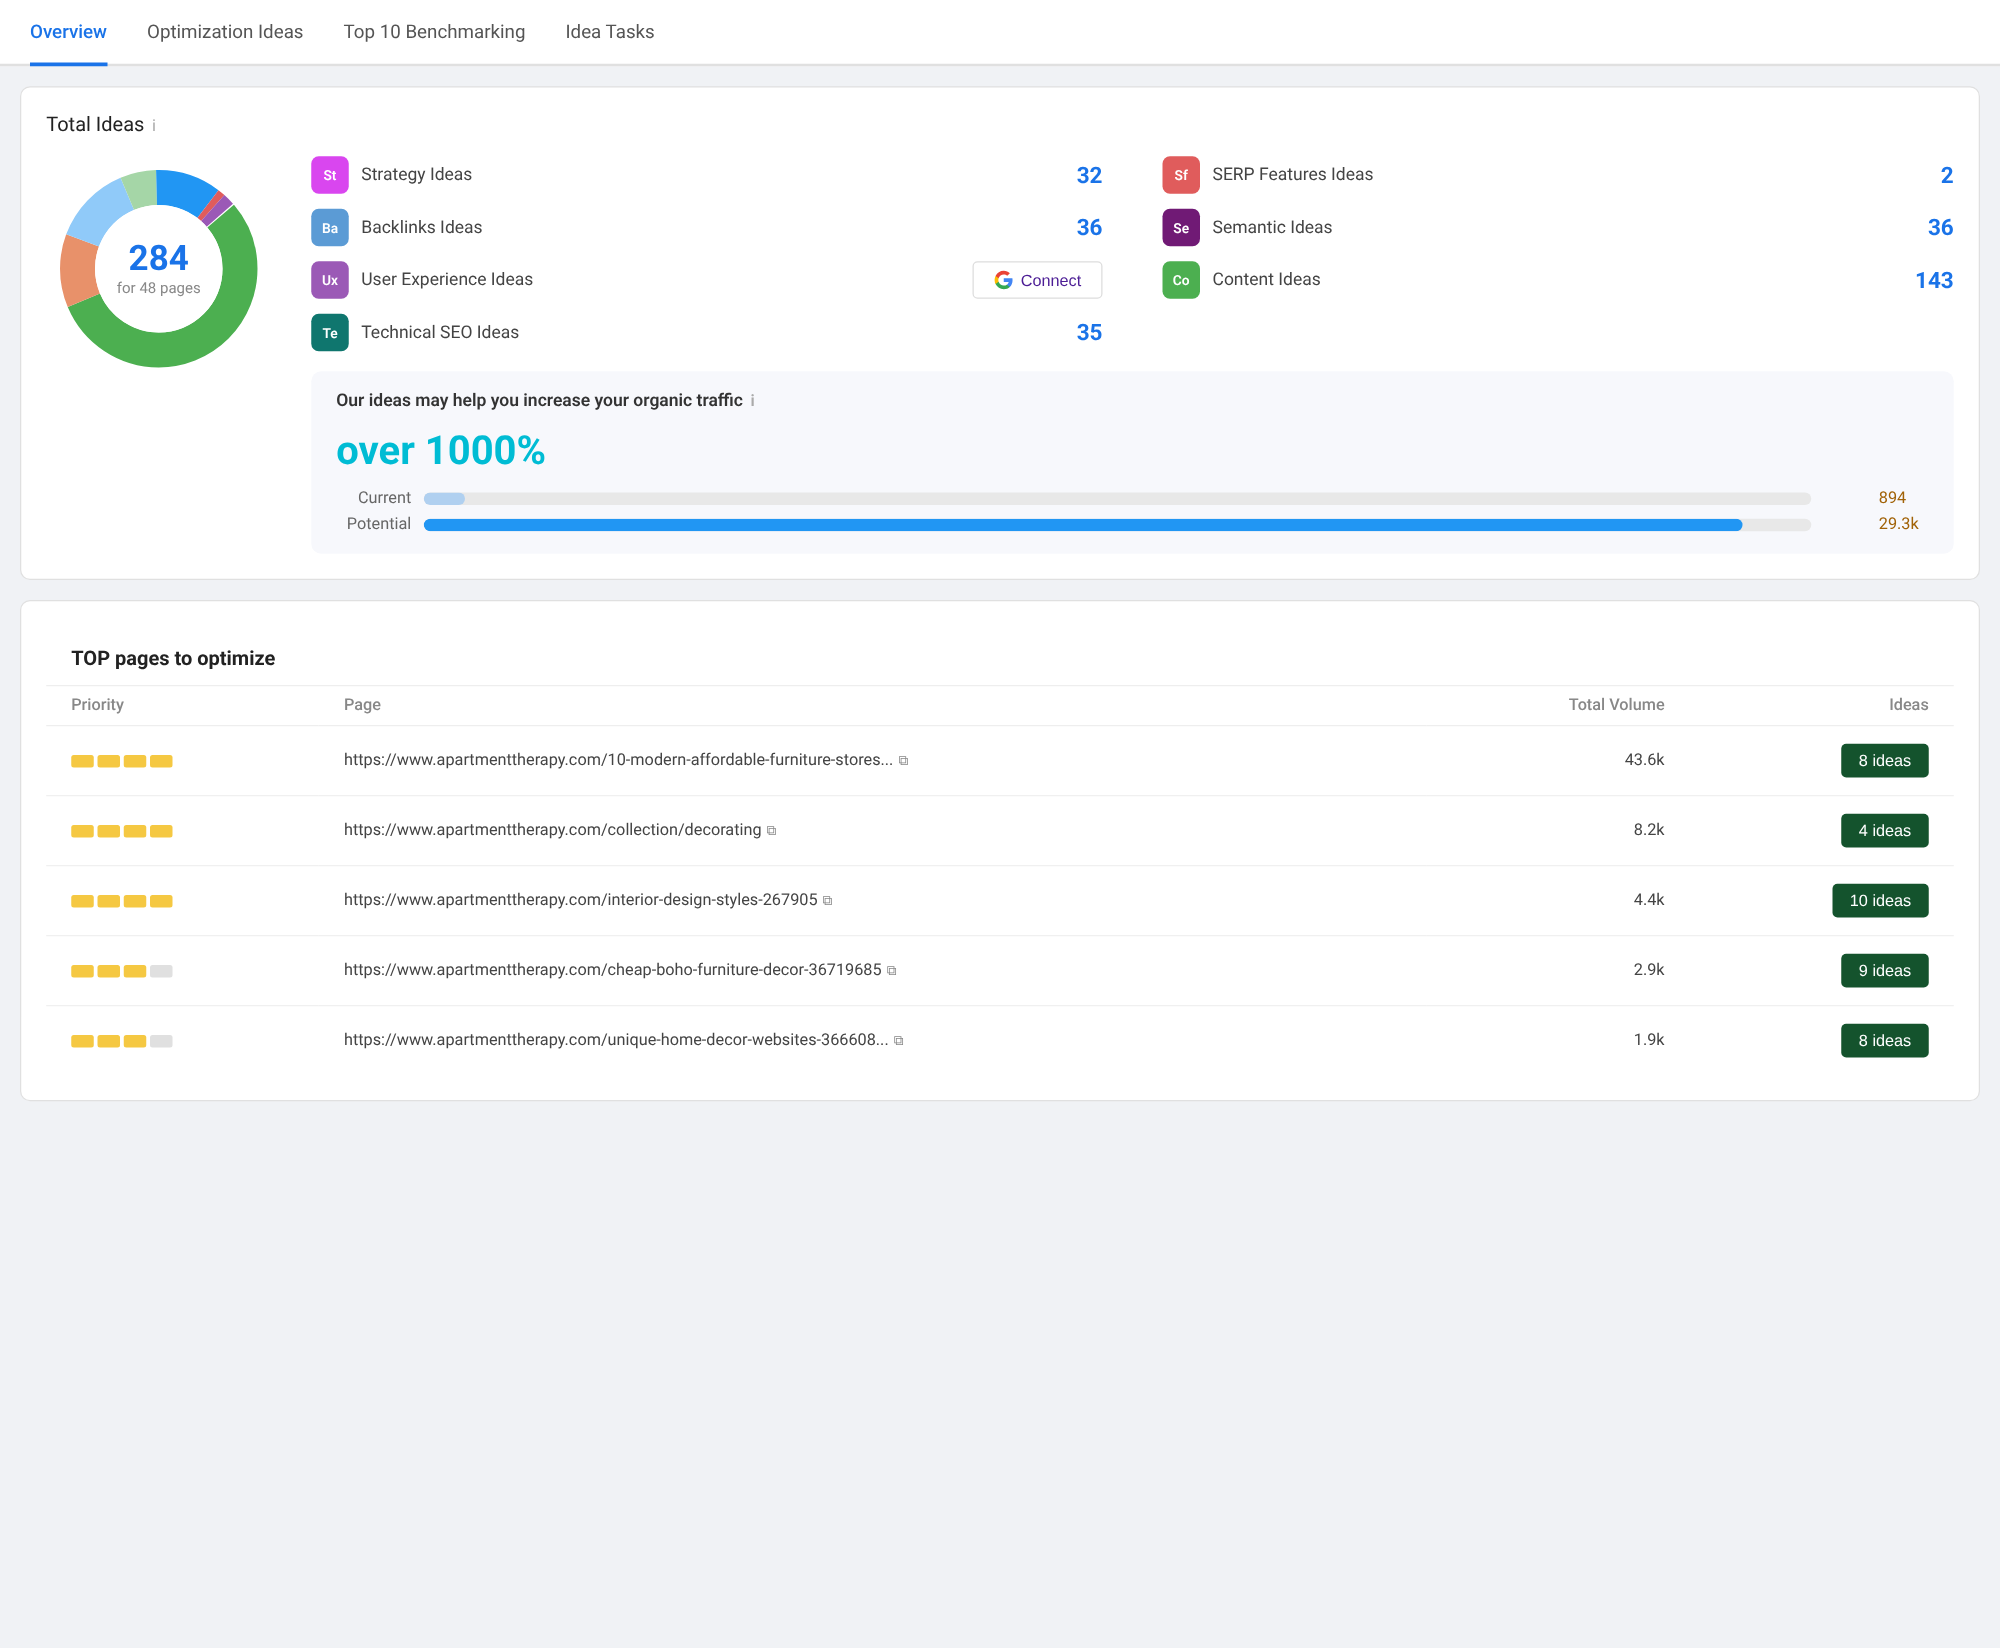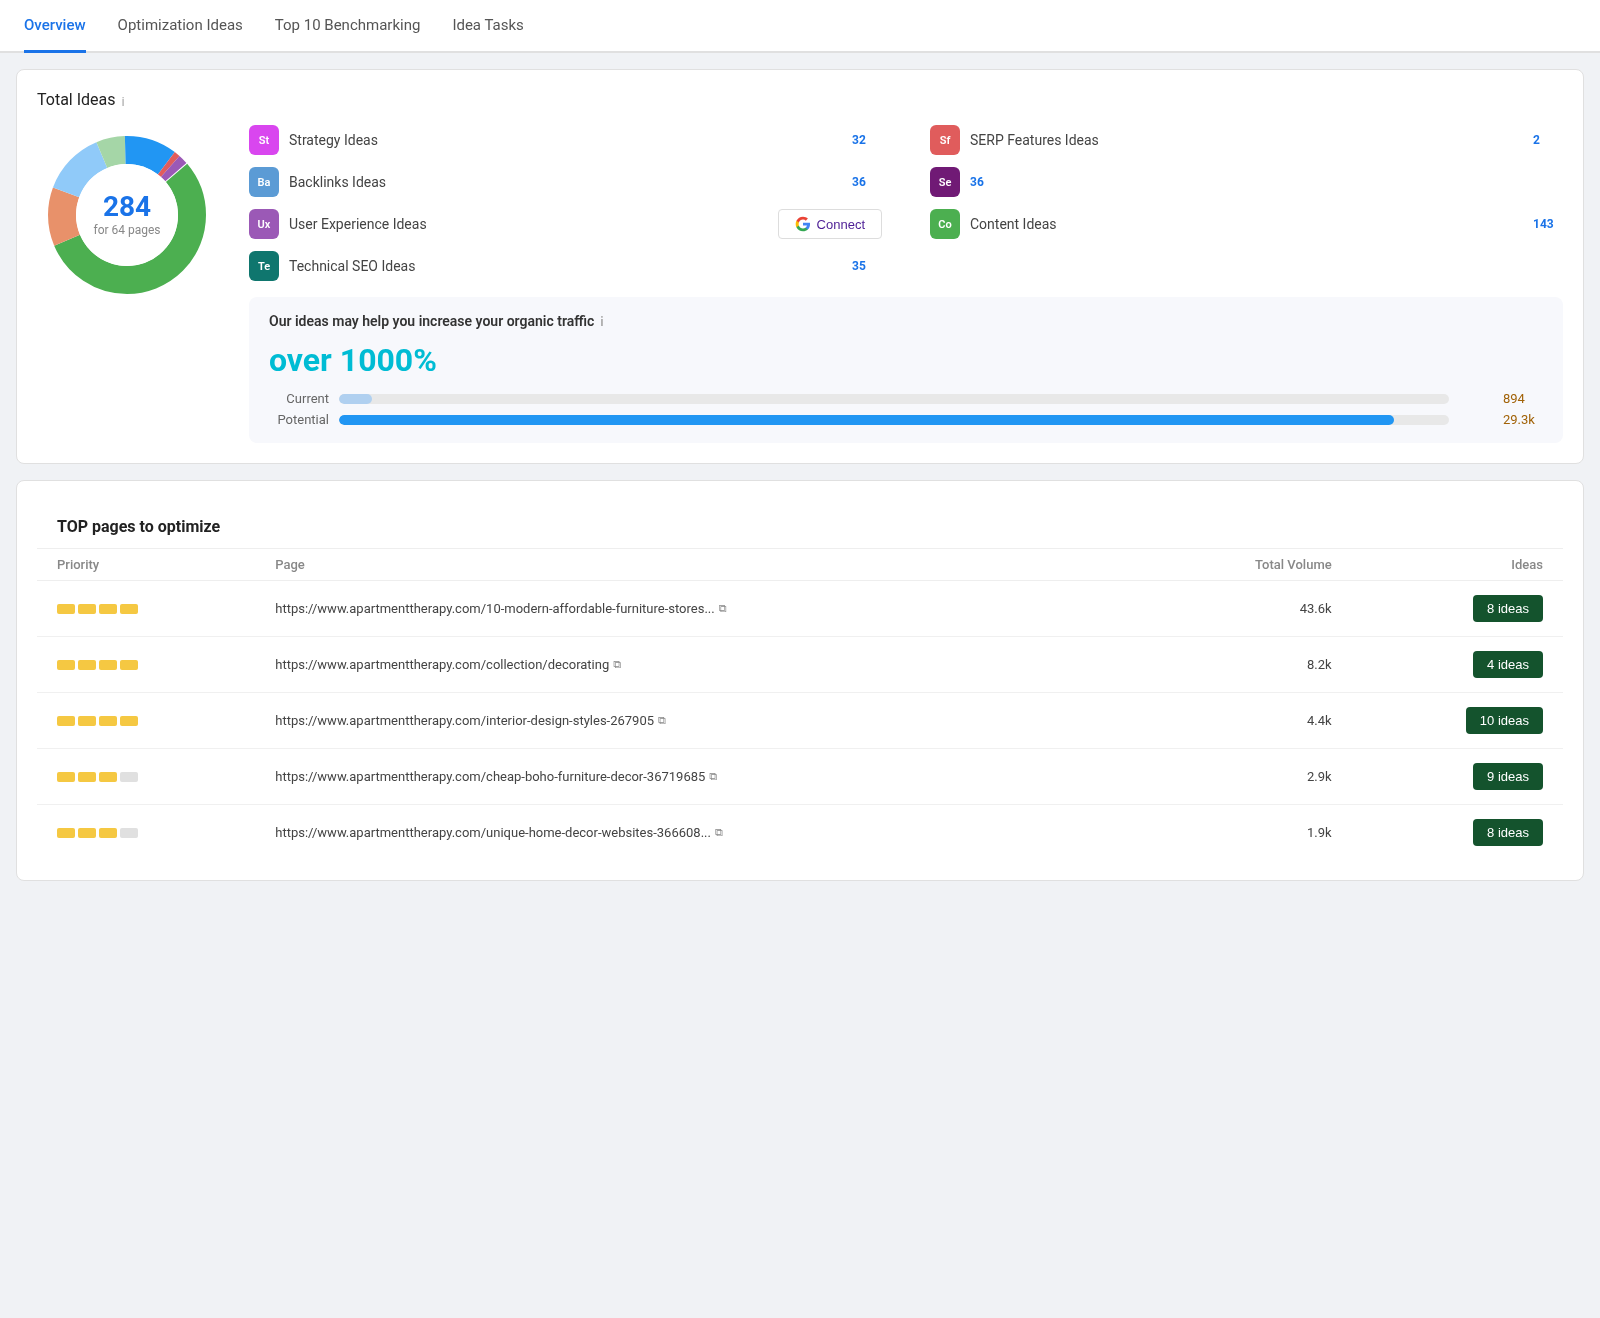--- a/index.html
+++ b/index.html
@@ -117,22 +117,23 @@
       flex-shrink: 0;
     }
     .idea-label {
       flex: 1;
       color: #444;
       font-size: 14px;
     }
     .idea-count {
       font-weight: 700;
       color: #1a73e8;
-      font-size: 12px;
+      font-size: 18px;
       min-width: 30px;
+      text-align: right;
     }
 
     
     .connect-btn {
       border: 1px solid #ddd;
       border-radius: 4px;
       padding: 6px 16px;
       background: #fff;
       cursor: pointer;
       display: flex;
@@ -317,21 +318,21 @@
         <circle cx="90" cy="90" r="65" fill="none" stroke="#2196f3" stroke-width="28" stroke-dasharray="44 364" stroke-dashoffset="-304"></circle>
 
         <circle cx="90" cy="90" r="65" fill="none" stroke="#e05c5c" stroke-width="28" stroke-dasharray="5 403" stroke-dashoffset="-348"></circle>
 
         <circle cx="90" cy="90" r="65" fill="none" stroke="#9b59b6" stroke-width="28" stroke-dasharray="8 400" stroke-dashoffset="-353"></circle>
 
         <circle cx="90" cy="90" r="51" fill="#fff"></circle>
       </svg>
       <div class="donut-center">
         <div class="donut-number">284</div>
-        <div class="donut-sub">for 64 pages</div>
+        <div class="donut-sub">for 48 pages</div>
       </div>
     </div>
 
     <div class="ideas-right">
       <div class="ideas-grid" id="ideas-grid">
 
       <div class="idea-row">
             <div class="idea-badge" style="background: #d946ef;">St</div>
             <span class="idea-label">Strategy Ideas</span>
             <span class="idea-count">32</span>
@@ -341,20 +342,21 @@
             <span class="idea-label">SERP Features Ideas</span>
             <span class="idea-count">2</span>
           </div>
           <div class="idea-row">
             <div class="idea-badge" style="background: rgb(91, 155, 213);">Ba</div>
             <span class="idea-label">Backlinks Ideas</span>
             <span class="idea-count">36</span>
           </div>
           <div class="idea-row">
             <div class="idea-badge" style="background: #701a75;">Se</div>
+            <span class="idea-label">Semantic Ideas</span>
             <span class="idea-count">36</span>
           </div>
           <div class="idea-row">
             <div class="idea-badge" style="background: rgb(155, 89, 182);">Ux</div>
             <span class="idea-label">User Experience Ideas</span>
             <button class="connect-btn">
               <svg width="16" height="16" viewBox="0 0 24 24">
                 <path d="M22.56 12.25c0-.78-.07-1.53-.2-2.25H12v4.26h5.92c-.26 1.37-1.04 2.53-2.21 3.31v2.77h3.57c2.08-1.92 3.28-4.74 3.28-8.09z" fill="#4285F4"></path>
                 <path d="M12 23c2.97 0 5.46-.98 7.28-2.66l-3.57-2.77c-.98.66-2.23 1.06-3.71 1.06-2.86 0-5.29-1.93-6.16-4.53H2.18v2.84C3.99 20.53 7.7 23 12 23z" fill="#34A853"></path>
                 <path d="M5.84 14.09c-.22-.66-.35-1.36-.35-2.09s.13-1.43.35-2.09V7.07H2.18C1.43 8.55 1 10.22 1 12s.43 3.45 1.18 4.93l3.66-2.84z" fill="#FBBC05"></path>

